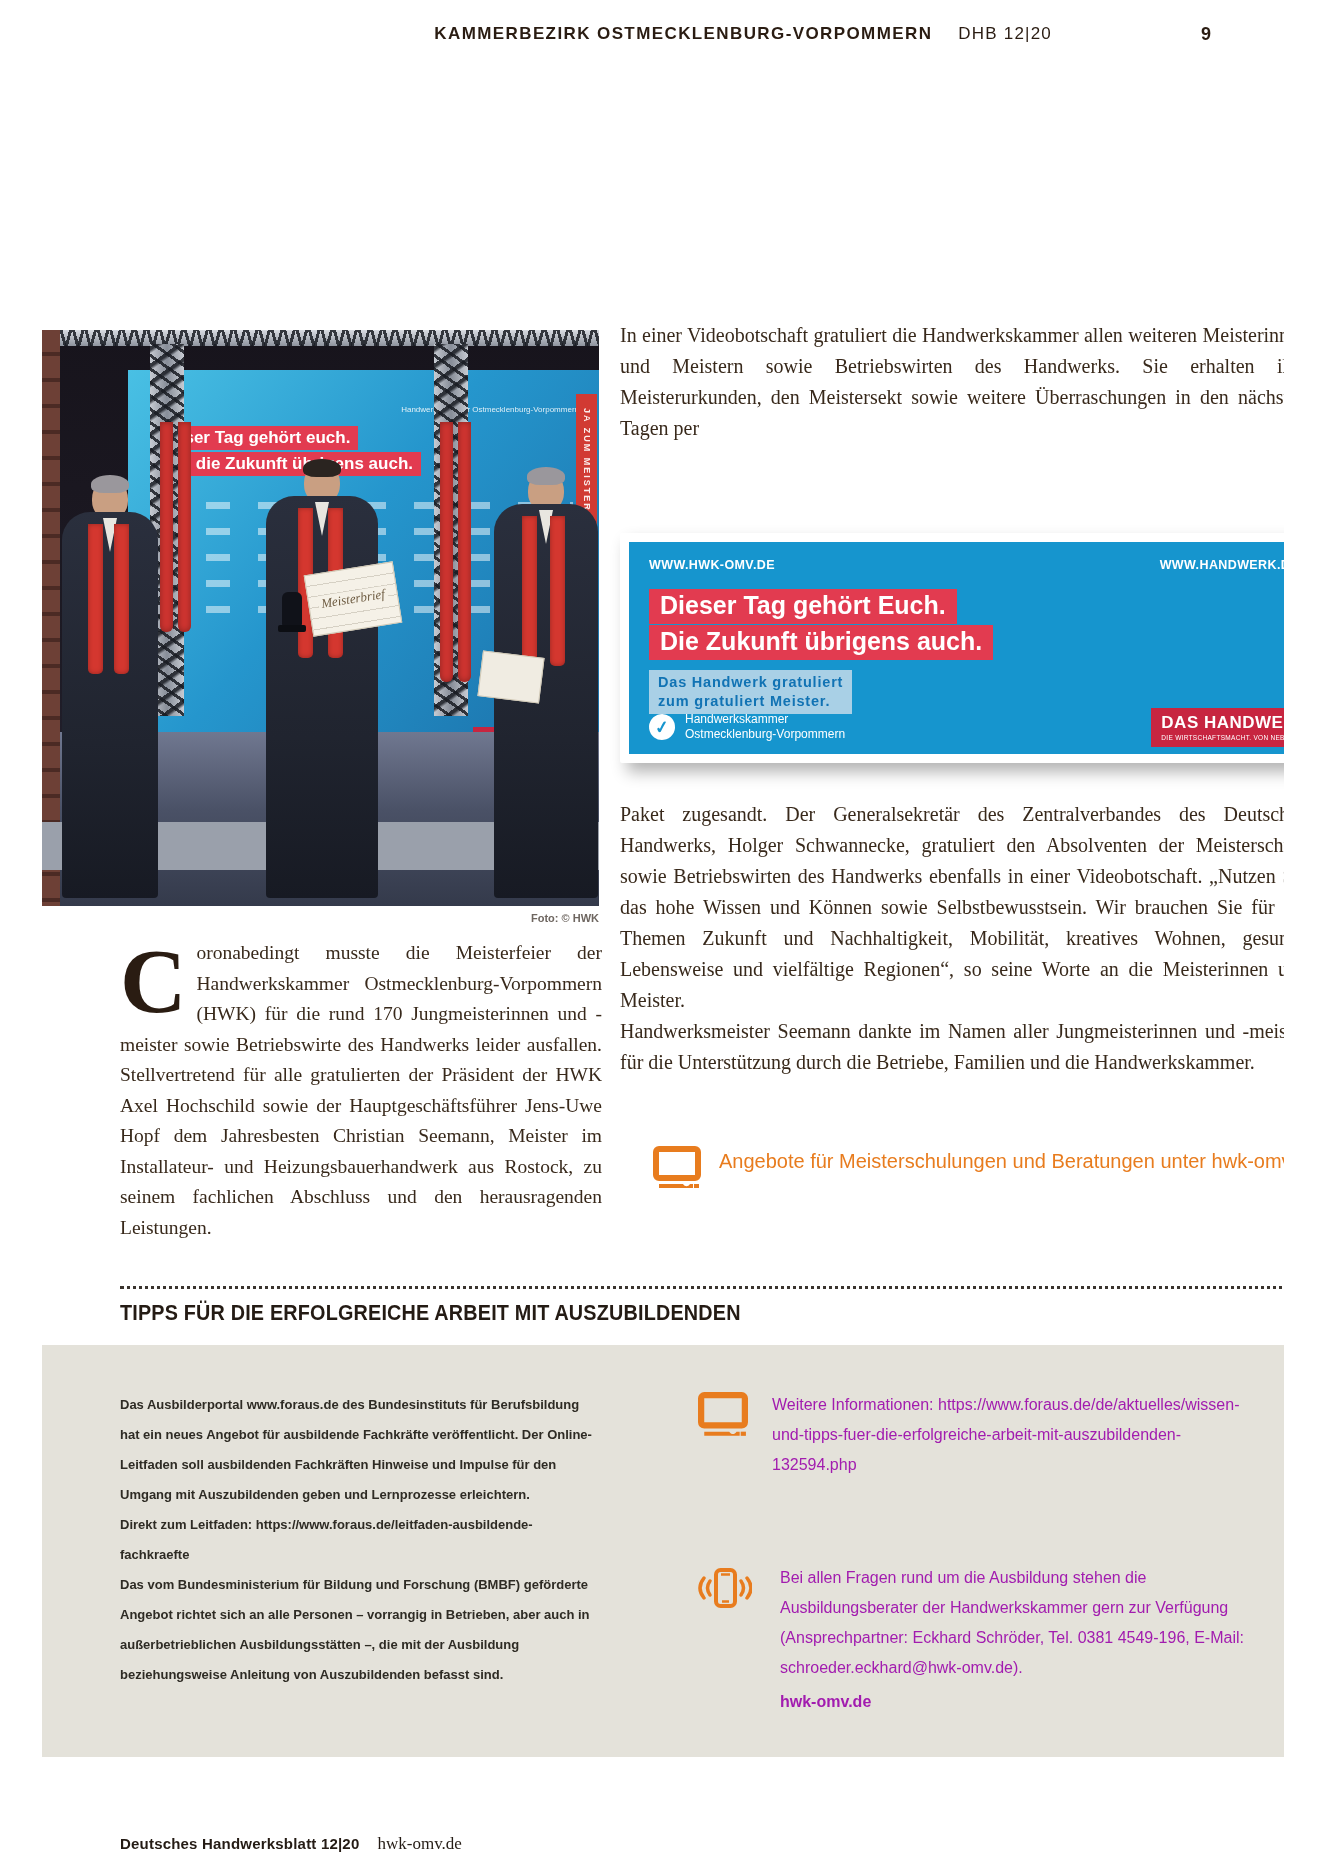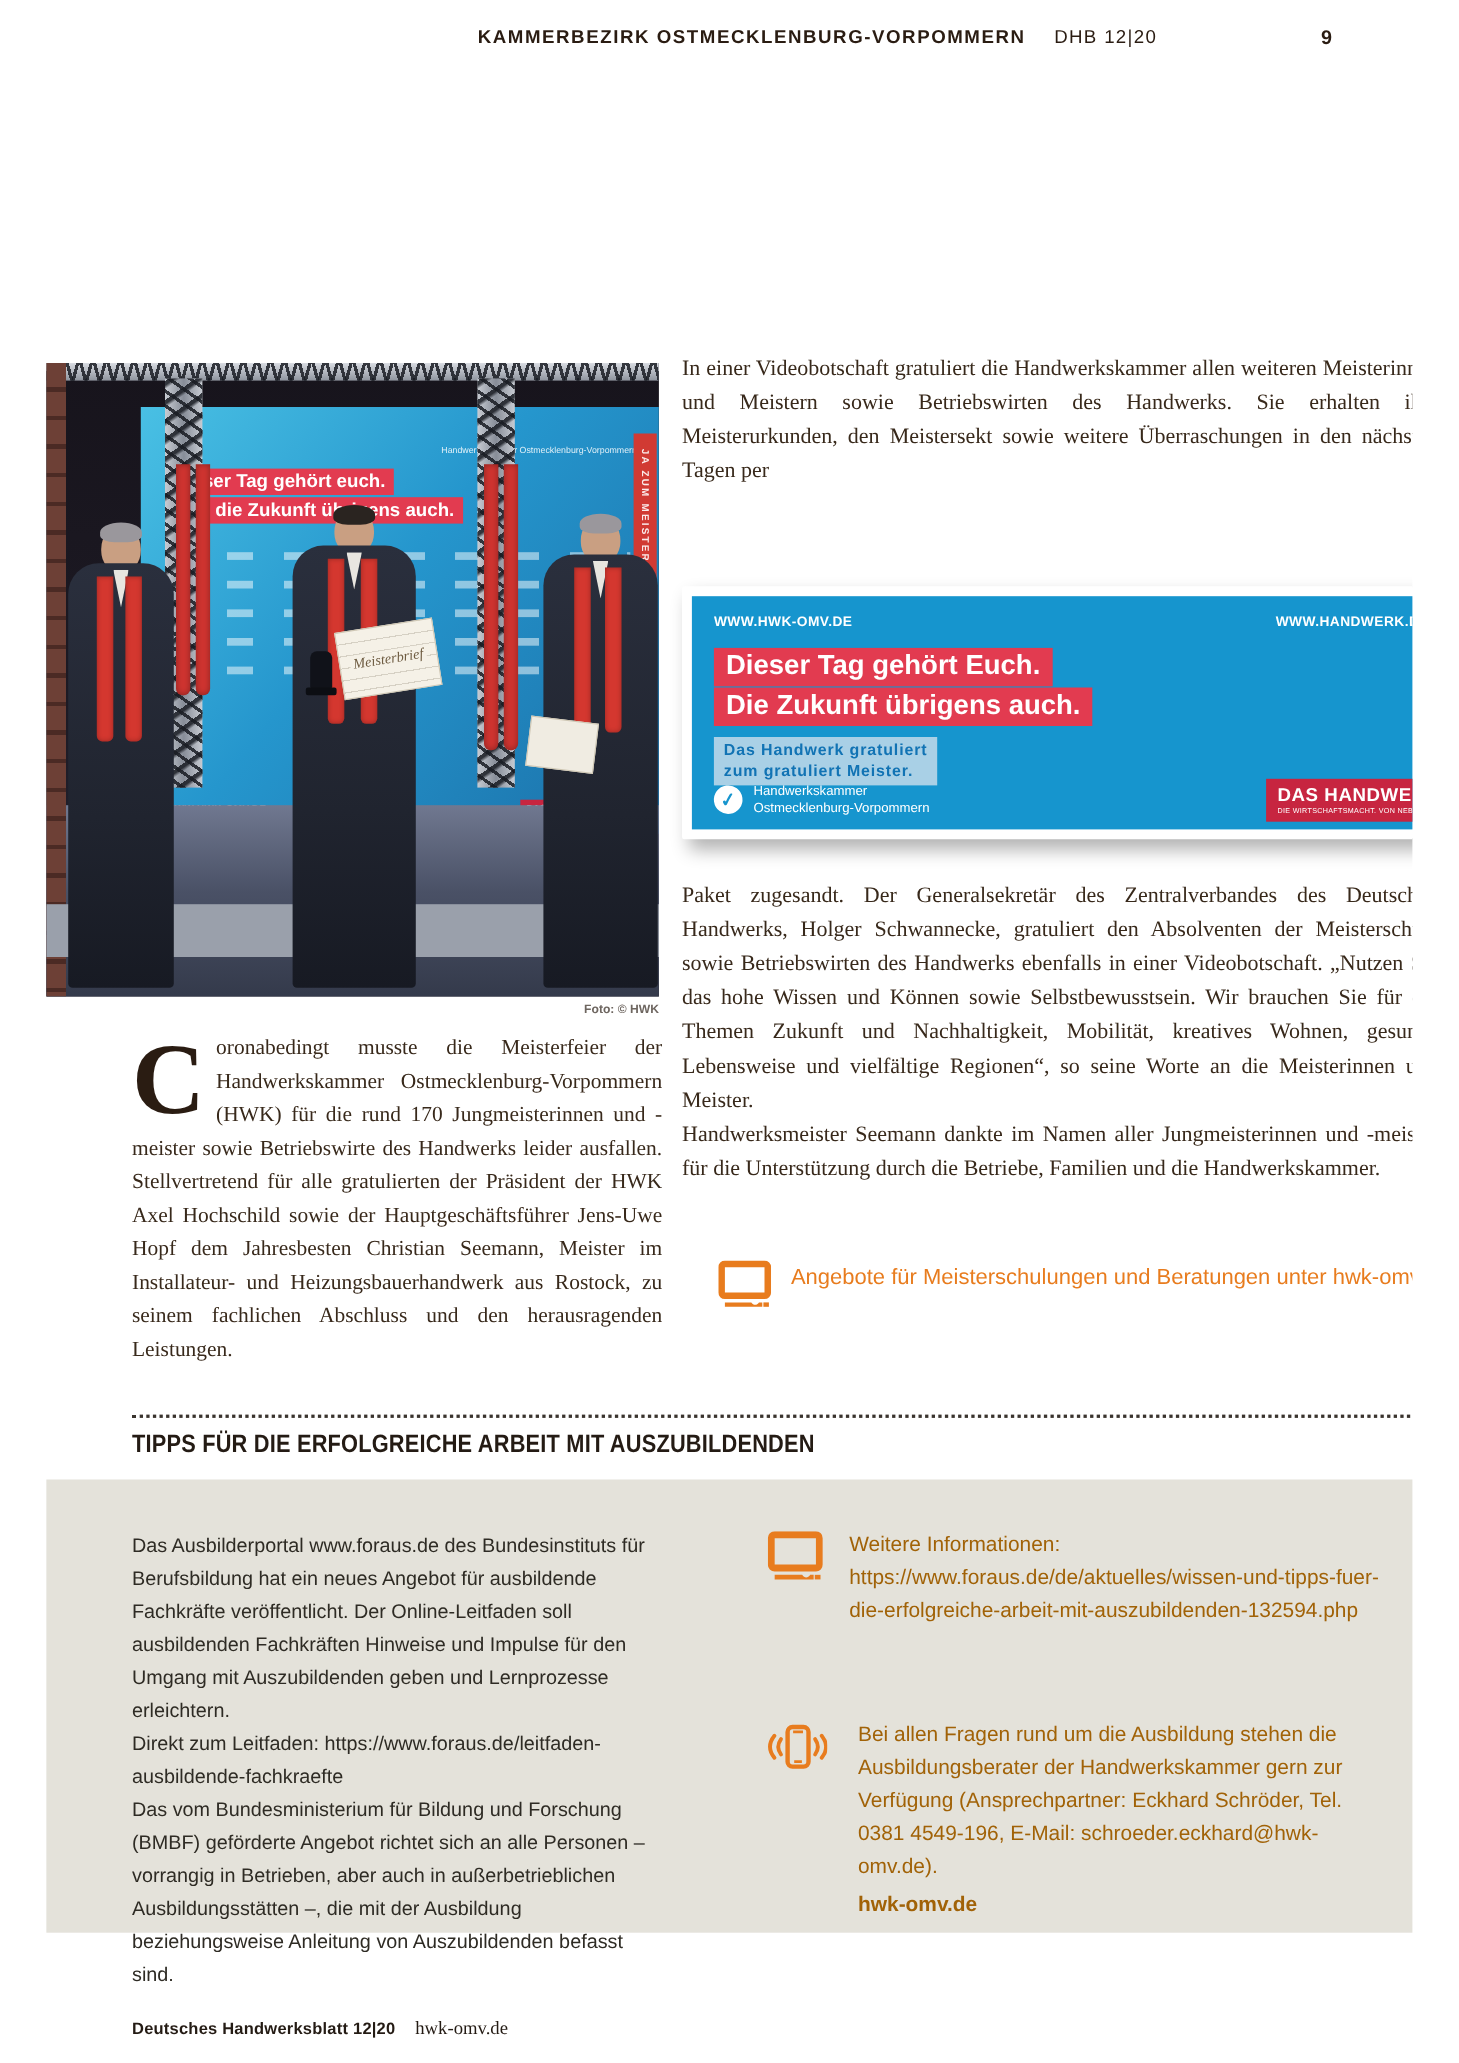--- a/index.html
+++ b/index.html
@@ -127,24 +127,24 @@
   .cta{position:absolute;left:611px;top:1146px;width:688px;display:flex;gap:18px;}
   .cta-txt{font-family:"Liberation Sans",sans-serif;font-size:20px;line-height:31px;color:#e87c1e;}
   .icon-monitor{flex:0 0 auto;}
 
   
   .dots{position:absolute;left:78px;top:1286px;width:1188px;border-top:3px dotted #3a342e;}
   .tips-head{position:absolute;left:78px;top:1299px;font-family:"Liberation Sans",sans-serif;font-weight:700;
          font-size:22px;color:#241b14;transform:scale(.9,1.04);transform-origin:left top;letter-spacing:.2px;white-space:nowrap;}
   .graybox{position:absolute;left:0;top:1345px;width:1326px;height:412px;background:#e4e2da;}
   .g-left{position:absolute;left:78px;top:45px;width:472px;font-family:"Liberation Sans",sans-serif;
-         font-size:18px;line-height:30px;color:#2e2b24;overflow-wrap:anywhere;}
+         font-size:13px;line-height:30px;color:#2e2b24;overflow-wrap:anywhere;font-weight:bold;}
   .g-left p{margin:0;}
   .g-item{position:absolute;left:656px;width:560px;display:flex;gap:22px;}
-  .g-item .txt{font-family:"Liberation Sans",sans-serif;font-size:19px;line-height:30px;color:#a16207;
+  .g-item .txt{font-family:"Liberation Sans",sans-serif;font-size:16px;line-height:30px;color:#a21caf;
          overflow-wrap:anywhere;width:506px;}
   .gi1{top:45px;} .gi2{top:218px;gap:28px;}
   .g-link{font-weight:700;margin-top:4px;}
   .icon-wrap{flex:0 0 52px;padding-top:2px;}
 
   
   .footer{position:absolute;left:78px;top:1834px;display:flex;align-items:baseline;gap:18px;}
   .f-brand{font-family:"Liberation Sans",sans-serif;font-weight:700;font-size:15px;color:#241b14;letter-spacing:.2px;text-align:right;}
   .f-site{font-family:"Liberation Serif",serif;font-size:17px;color:#241b14;}
 </style>

